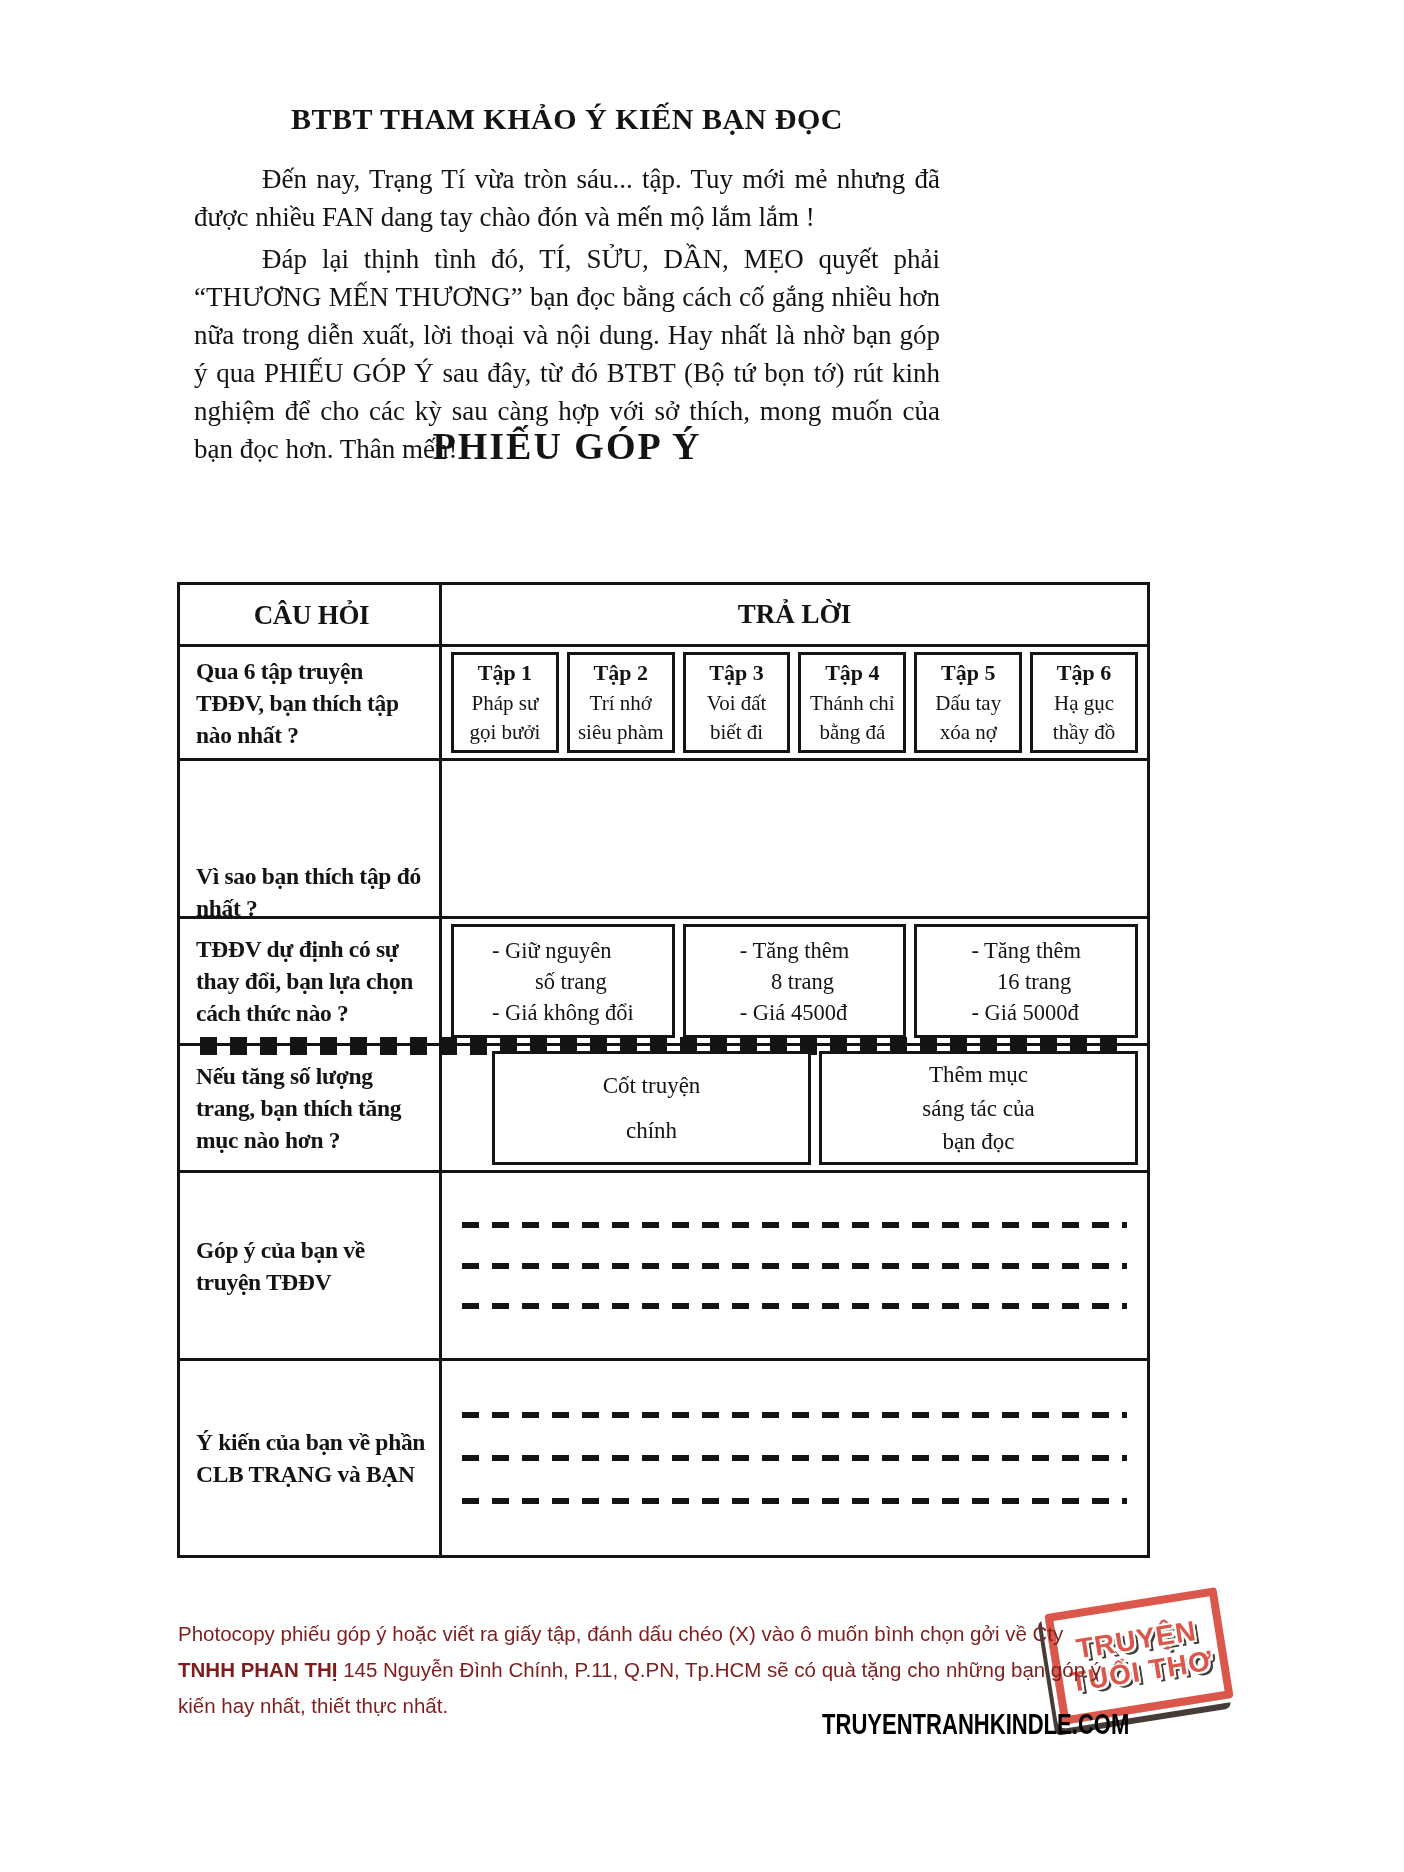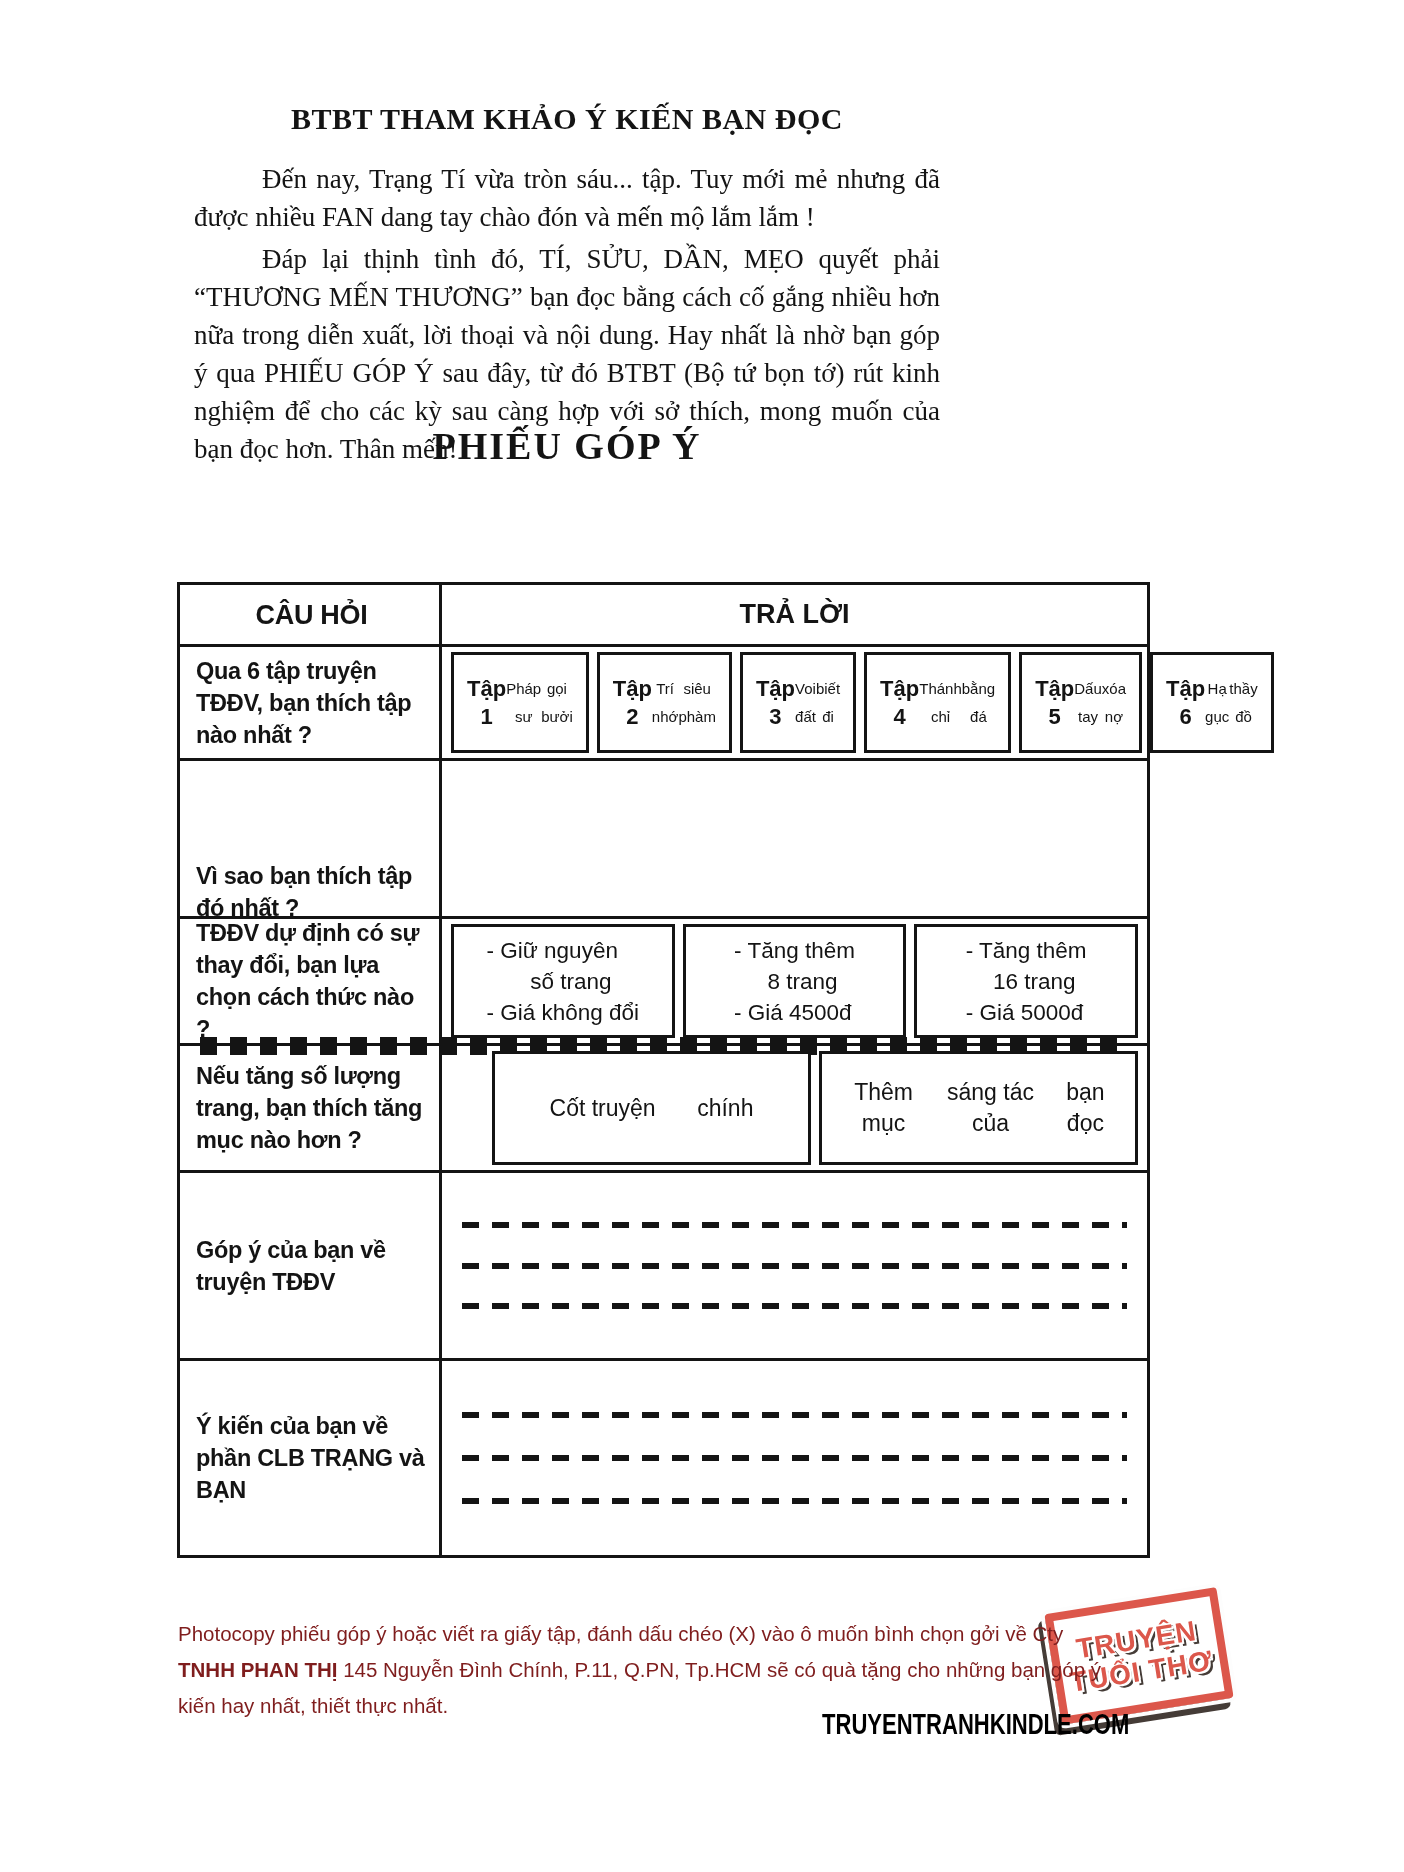--- a/index.html
+++ b/index.html
@@ -21,21 +21,21 @@
 
   .form-title {
     position:absolute; left:190px; top:424px; width:754px;
     text-align:center; font-size:38px; font-weight:900; letter-spacing:2px;
     font-family:"Liberation Serif", serif;
   }
 
   
   .ftable {
     position:absolute; left:177px; top:582px; width:973px;
-    border:3px solid #141414; font-family:Liberation Sans, sans-serif;
+    border:3px solid #141414; font-family:Liberation Serif, serif;
     box-sizing:border-box; background:#fff;
   }
   .trow { display:flex; border-bottom:3px solid #141414; box-sizing:border-box; }
   .trow.last { border-bottom:none; }
   .rh { height:62px; } .r1 { height:114px; } .r2 { height:158px;flex-direction:column; }
   .r3 { height:127px; } .r4 { height:127px;gap:41px; } .r5 { height:188px; } .r6 { height:194px; }
 
   .qcell {
     flex:0 0 262px; width:262px; border-right:3px solid #141414; box-sizing:border-box;
     display:flex; align-items:center; padding:6px 12px 6px 16px;
@@ -43,25 +43,25 @@
   }
   .acell { flex:1; display:flex; box-sizing:border-box; }
 
   .hcell { justify-content:center; text-align:center; font-size:27px; font-weight:bold; align-items:center; }
   .acell.hcell { display:flex; }
 
   
   .optwrap { flex:1; display:flex; padding:4px 5px; box-sizing:border-box; }
   .opt {
     flex:1; border:3px solid #141414; margin:1px 4px; box-sizing:border-box;
-    display:flex; flex-direction:row; justify-content:space-evenly; align-items:center;
-    text-align:center; padding:2px 13px; background:#fff;
+    display:flex; flex-direction:column; justify-content:space-evenly; align-items:center;
+    text-align:center; padding:2px 1px; background:#fff;
   }
   .opt .t  { font-weight:bold; font-size:22px; line-height:28px; }
-  .opt .l  { font-size:15px; line-height:28px; }
+  .opt .l  { font-size:21px; line-height:28px; }
   .opt .lines { text-align:left; font-size:22.5px; line-height:31px; }
   .opt .lines .ind { padding-left:16px;text-align:center; }
   .opt .c { font-size:23px; line-height:31px; }
 
   
   .dashes {
     flex:1; display:flex; flex-direction:column; justify-content:space-evenly;
     padding:14px 20px; box-sizing:border-box;
   }
   .dash {

